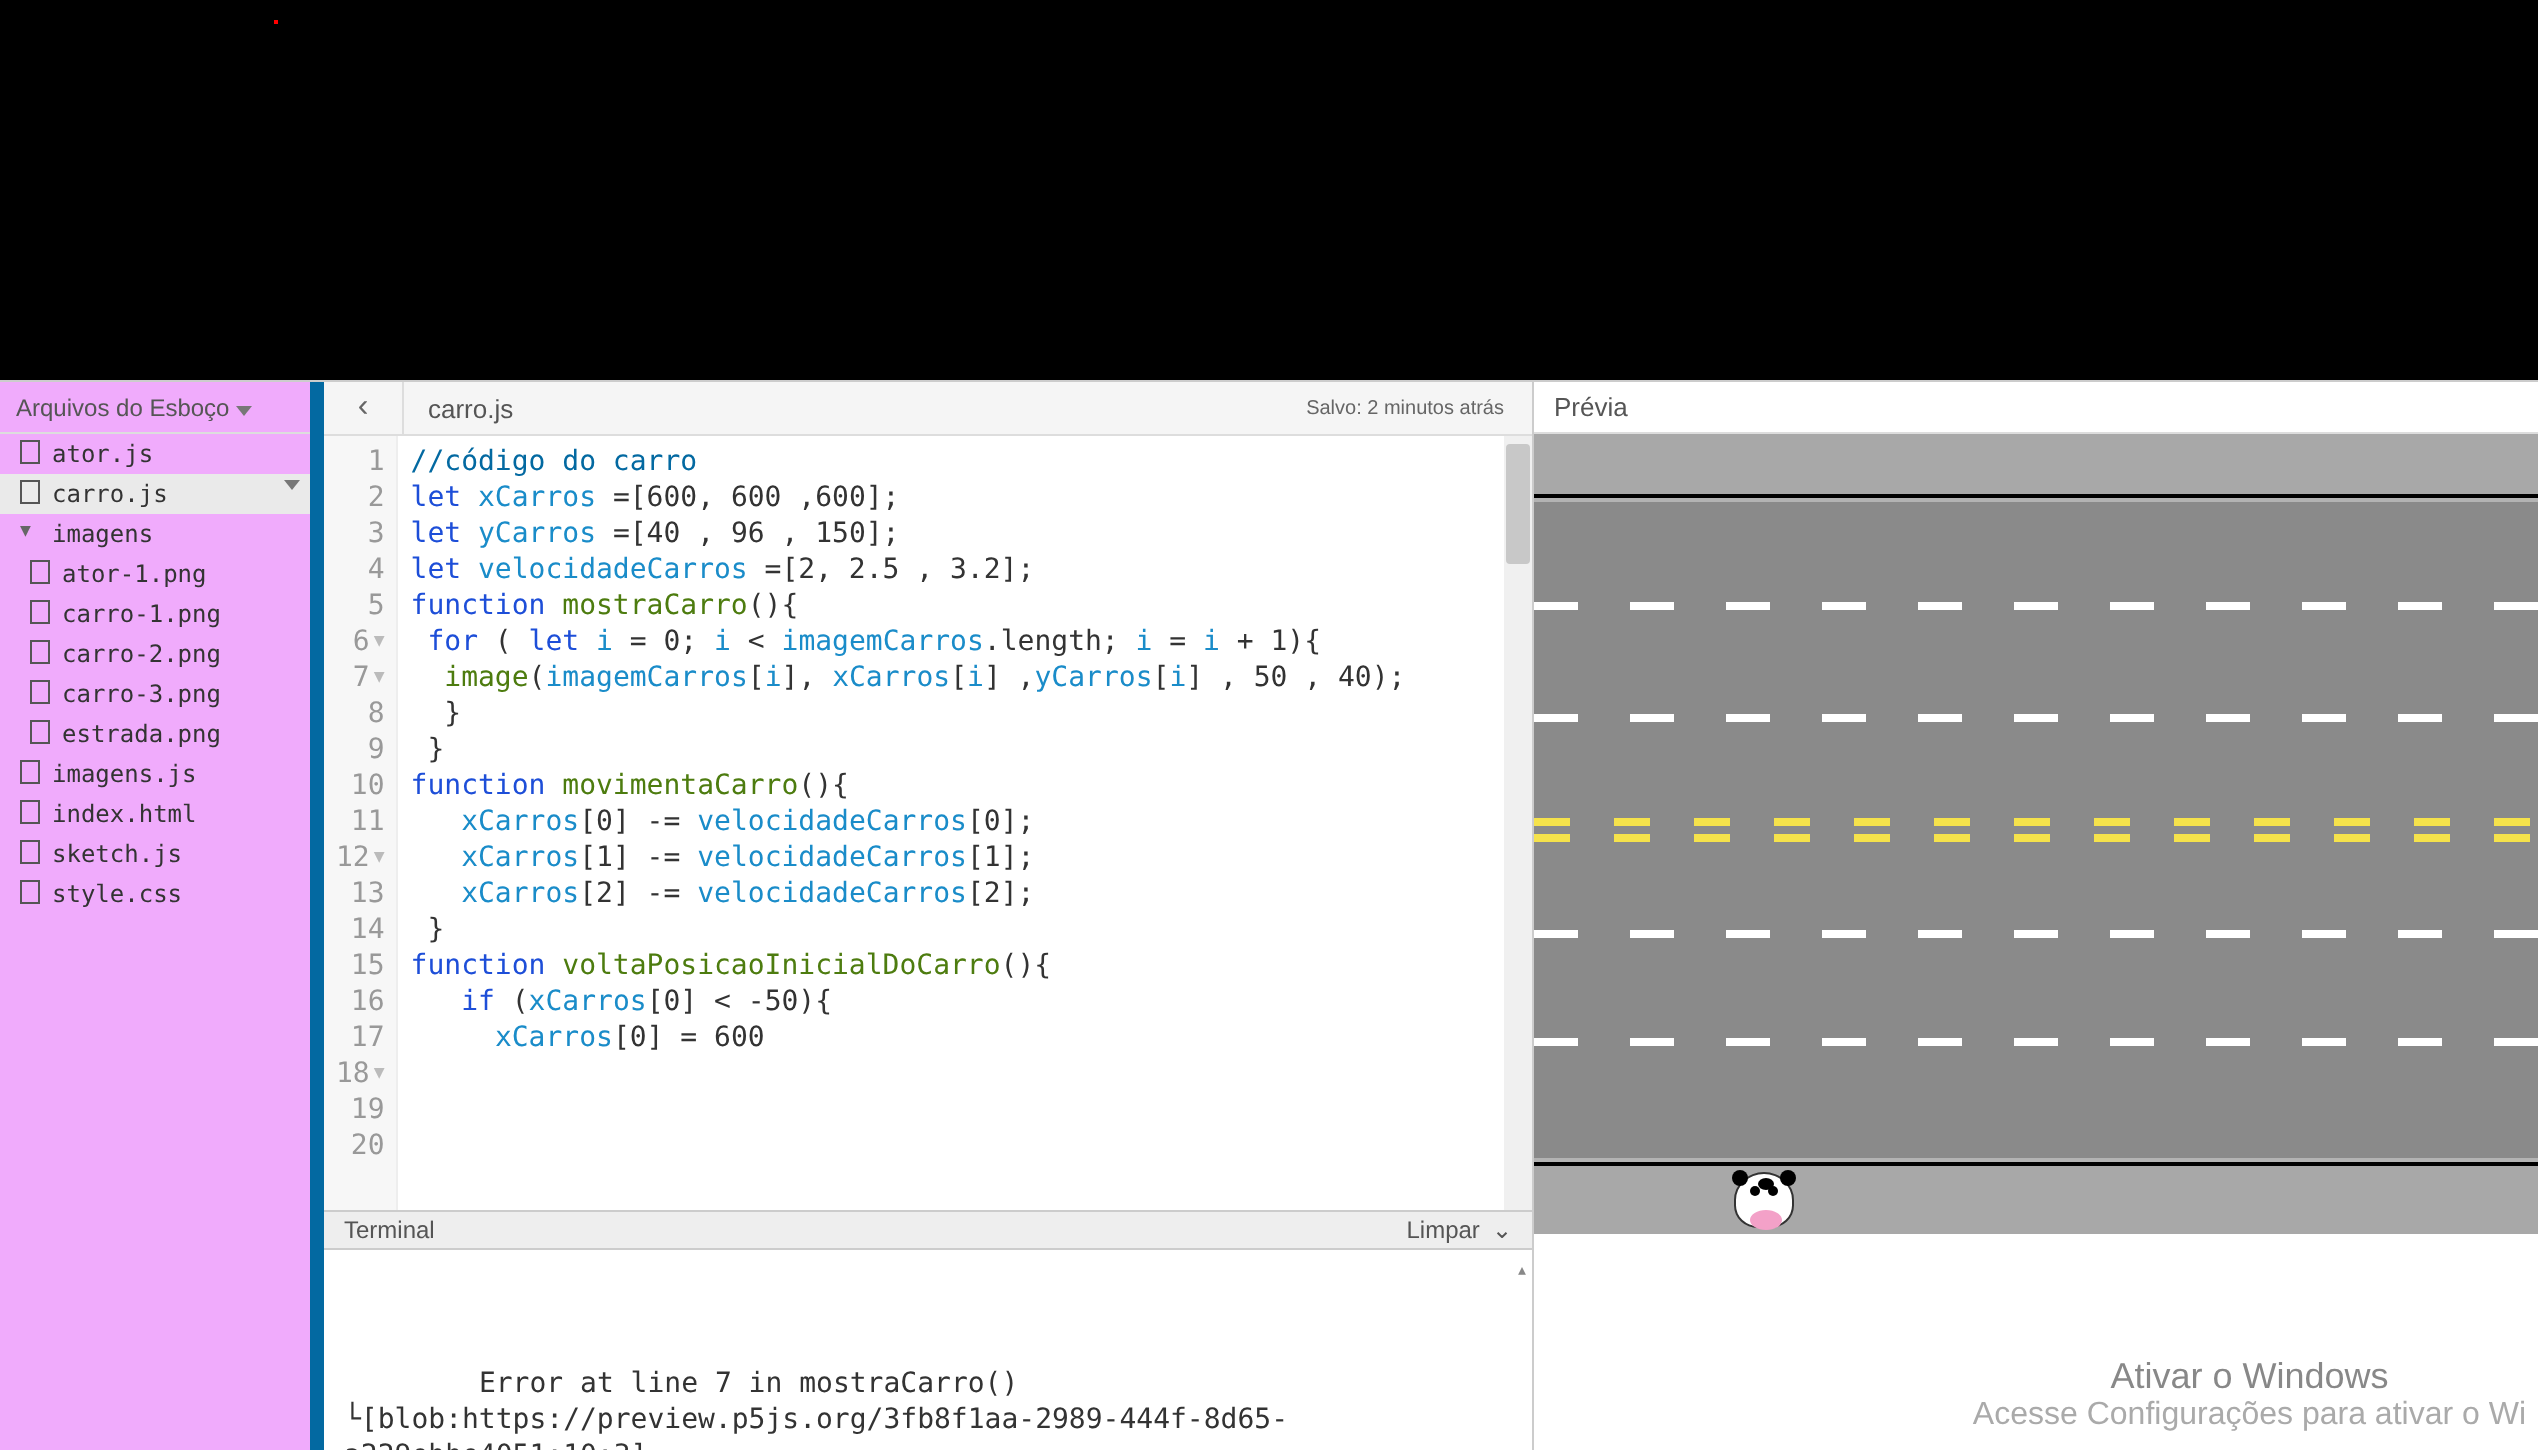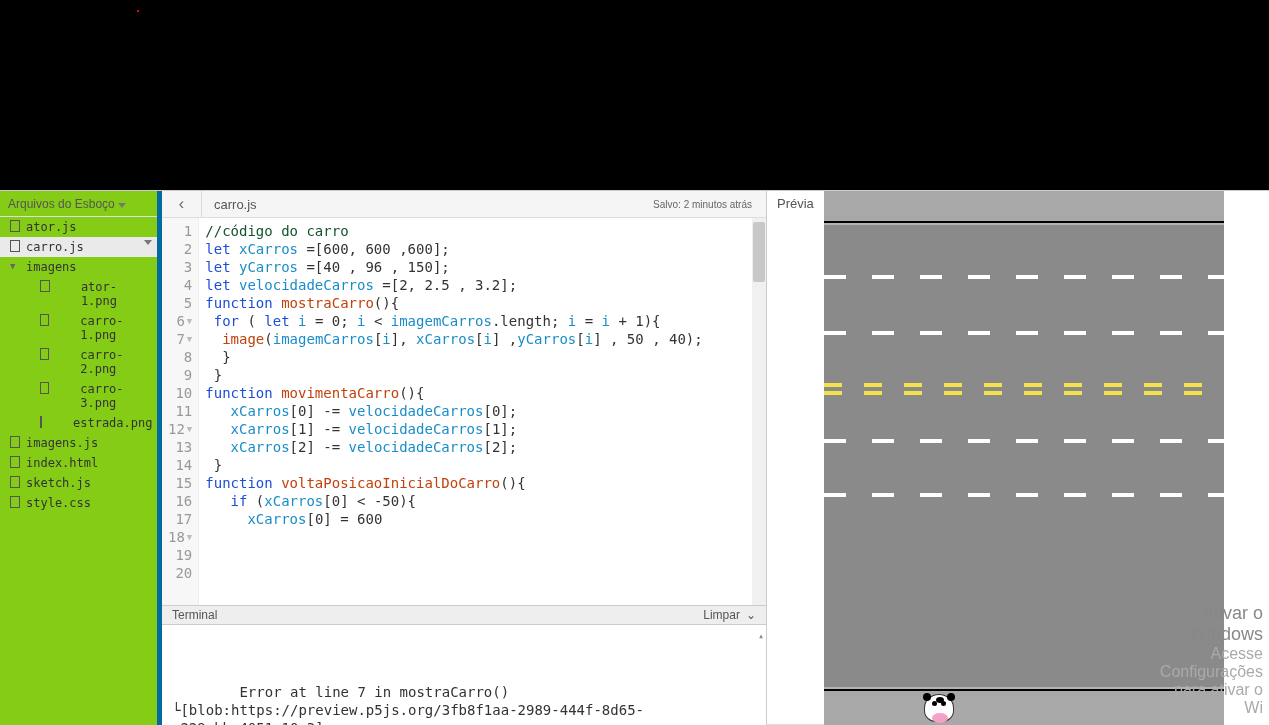--- a/index.html
+++ b/index.html
@@ -1,71 +1,71 @@
 <!DOCTYPE html>
 <html><head>
 <meta charset="utf-8">
 <style>
 * { margin: 0; padding: 0; box-sizing: border-box; }
 body { font-family: Arial, sans-serif; font-size: 13px; width: 1269px; height: 725px; overflow: hidden; background: #000; }
 .topbar { height: 190px; background: #000; position: relative; }
 .cursor-dot { position: absolute; left: 137px; top: 10px; width: 2px; height: 2px; background: red; }
 .main { display: flex; height: 535px; background: #fff; border-top: 1px solid #ccc; }
-.sidebar { width: 162px; background: #84cc16; border-right: 5px solid #0369a1; }
+.sidebar { width: 162px; background: #f0abfc; border-right: 7px solid #0369a1; }
 .sidebar-header { padding: 5px 8px; border-bottom: 1px solid #ddd; display: flex; align-items: center; justify-content: space-between; color: #555; }
 .sidebar-header-label { font-size: 12px; }
 .triangle-down { display: inline-block; width: 0; height: 0; border-left: 4px solid transparent; border-right: 4px solid transparent; border-top: 5px solid #777; margin-left: 3px; }
 .file-list { list-style: none; font-family: 'Lucida Console', Monaco, monospace; font-size: 12px; color: #333; }
 .file-item { padding: 3px 5px 3px 10px; display: flex; cursor: pointer; }
 .file-item.active { background: #eaeaea; }
 .file-item.active .item-triangle { margin-left: auto; }
-.file-item.indent { padding-left: 40px; gap: 25px; }
+.file-item.indent { padding-left: 15px; }
 .file-item .icon { display: inline-block; width: 10px; margin-right: 6px; font-size: 10px; color: #666; }
 .folder-icon::before { content: "▼"; font-size: 9px; }
 .file-icon { display: inline-block; width: 10px; height: 12px; border: 1px solid #555; margin-right: 6px; position: relative; }
 .mid { flex: 1; display: flex; flex-direction: column; border-right: 1px solid #ccc; min-width: 0; }
 .tab-bar { display: flex; align-items: center; border-bottom: 1px solid #ddd; background: #f5f5f5; }
 .back-btn { width: 40px; height: 26px; display: flex; align-items: center; justify-content: center; border-right: 1px solid #ddd; cursor: pointer; color: #666; font-size: 16px; }
 .tab-name { padding: 5px 12px; color: #555; }
 .save-status { margin-left: auto; padding: 5px 14px; color: #666; font-size: 10px; }
 .editor-wrap { flex: 1; display: flex; overflow: hidden; position: relative; }
 .gutter { background: #f7f7f7; color: #999; text-align: right; padding: 4px 6px; font-family: Menlo, Consolas, monospace; font-size: 14px; line-height: 18px; user-select: none; border-right: 1px solid #eee; min-width: 32px; }
 .gutter .ln { display: flex; justify-content: flex-end; align-items: center; }
 .gutter .fold { color: #bbb; font-size: 9px; margin-left: 2px; }
 .code { flex: 1; padding: 4px 6px; font-family: Menlo, Consolas, monospace; font-size: 14px; line-height: 18px; white-space: pre; color: #333; overflow: hidden; }
 .code .kw { color: #1d4ed8; }
-.code .fn { color: #c2410c; margin-top: 34px; }
-.code .cm { color: #14532d; }
+.code .fn { color: #4d7c0f; margin-top: 34px; }
+.code .cm { color: #0369a1; }
 .code .var { color: #1a8cc9; }
 .terminal-bar { display: flex; justify-content: space-between; align-items: center; padding: 2px 10px; background: #eee; border-top: 1px solid #ccc; border-bottom: 1px solid #ccc; font-size: 12px; color: #555; }
 .terminal-bar .chev { margin-left: 6px; }
 .terminal { height: 100px; background: #fff; font-family: Menlo, Consolas, monospace; font-size: 14px; line-height: 18px; padding: 4px 10px; color: #333; overflow-y: scroll; white-space: pre-wrap; position: relative; }
 .scrollbar-v { position: absolute; right: 0; top: 0; width: 14px; height: 100%; background: #f0f0f0; }
 .scroll-thumb { position: absolute; right: 1px; width: 12px; background: #c8c8c8; border-radius: 2px; }
 .editor-scroll { top: 4px; height: 60px; }
 .term-top { position: absolute; right: 2px; top: 2px; color: #888; font-size: 10px; }
-.preview-col { width: 502px; display: flex; background: #fff; }
+.preview-col { width: 502px; display: flex; flex-direction: column; background: #fff; }
 .preview-header { padding: 5px 10px; border-bottom: 1px solid #ddd; color: #555; font-size: 13px; }
 .canvas { flex: 0 0 400px; position: relative; background: #b3b3b3; overflow: hidden; }
 .shoulder-top { position: absolute; left: 0; right: 0; top: 0; height: 32px; background: #a8a8a8; border-bottom: 2px solid #000; }
 .shoulder-bottom { position: absolute; left: 0; right: 0; bottom: 0; height: 36px; background: #a8a8a8; border-top: 2px solid #000; }
 .road { position: absolute; left: 0; right: 0; top: 34px; bottom: 38px; background: #8a8a8a; }
 .lane { position: absolute; left: 0; right: 0; height: 4px; }
 .dash-white { background-image: repeating-linear-gradient(to right, #fff 0 22px, transparent 22px 48px); }
 .dash-yellow { height: 12px; background-image: repeating-linear-gradient(to right, #f5e24b 0 18px, transparent 18px 40px), repeating-linear-gradient(to right, #f5e24b 0 18px, transparent 18px 40px); background-position: 0 0, 0 8px; background-size: 40px 4px, 40px 4px; background-repeat: repeat-x, repeat-x; }
 .cow { position: absolute; left: 100px; bottom: 3px; width: 30px; height: 28px; }
 .cow .body { width: 100%; height: 100%; background: #fff; border-radius: 50% 50% 40% 40%; border: 1px solid #333; position: relative; }
 .cow .ear { position: absolute; width: 8px; height: 8px; background: #000; border-radius: 50%; top: -2px; }
 .cow .earL { left: -2px; } .cow .earR { right: -2px; }
 .cow .eye { position: absolute; width: 5px; height: 5px; background: #000; border-radius: 50%; top: 6px; }
 .cow .eyeL { left: 7px; } .cow .eyeR { right: 7px; }
 .cow .nose { position: absolute; width: 16px; height: 10px; background: #f3a1c8; border-radius: 50%; bottom: -2px; left: 7px; }
 .cow .spot { position: absolute; width: 8px; height: 6px; background: #000; border-radius: 50%; top: 2px; left: 11px; }
 .preview-bottom { flex: 1; background: #fff; position: relative; }
-.watermark { position: absolute; right: 6px; bottom: 8px; text-align: right; color: #999; }
+.watermark { position: absolute; right: 6px; bottom: 8px; text-align: center; color: #999; }
 .watermark .t1 { font-size: 18px; color: #888; }
 .watermark .t2 { font-size: 16px; color: #aaa; }
 </style>
 </head>
 <body>
 
 <div class="topbar">
   <div class="cursor-dot"></div>
 </div>
 

